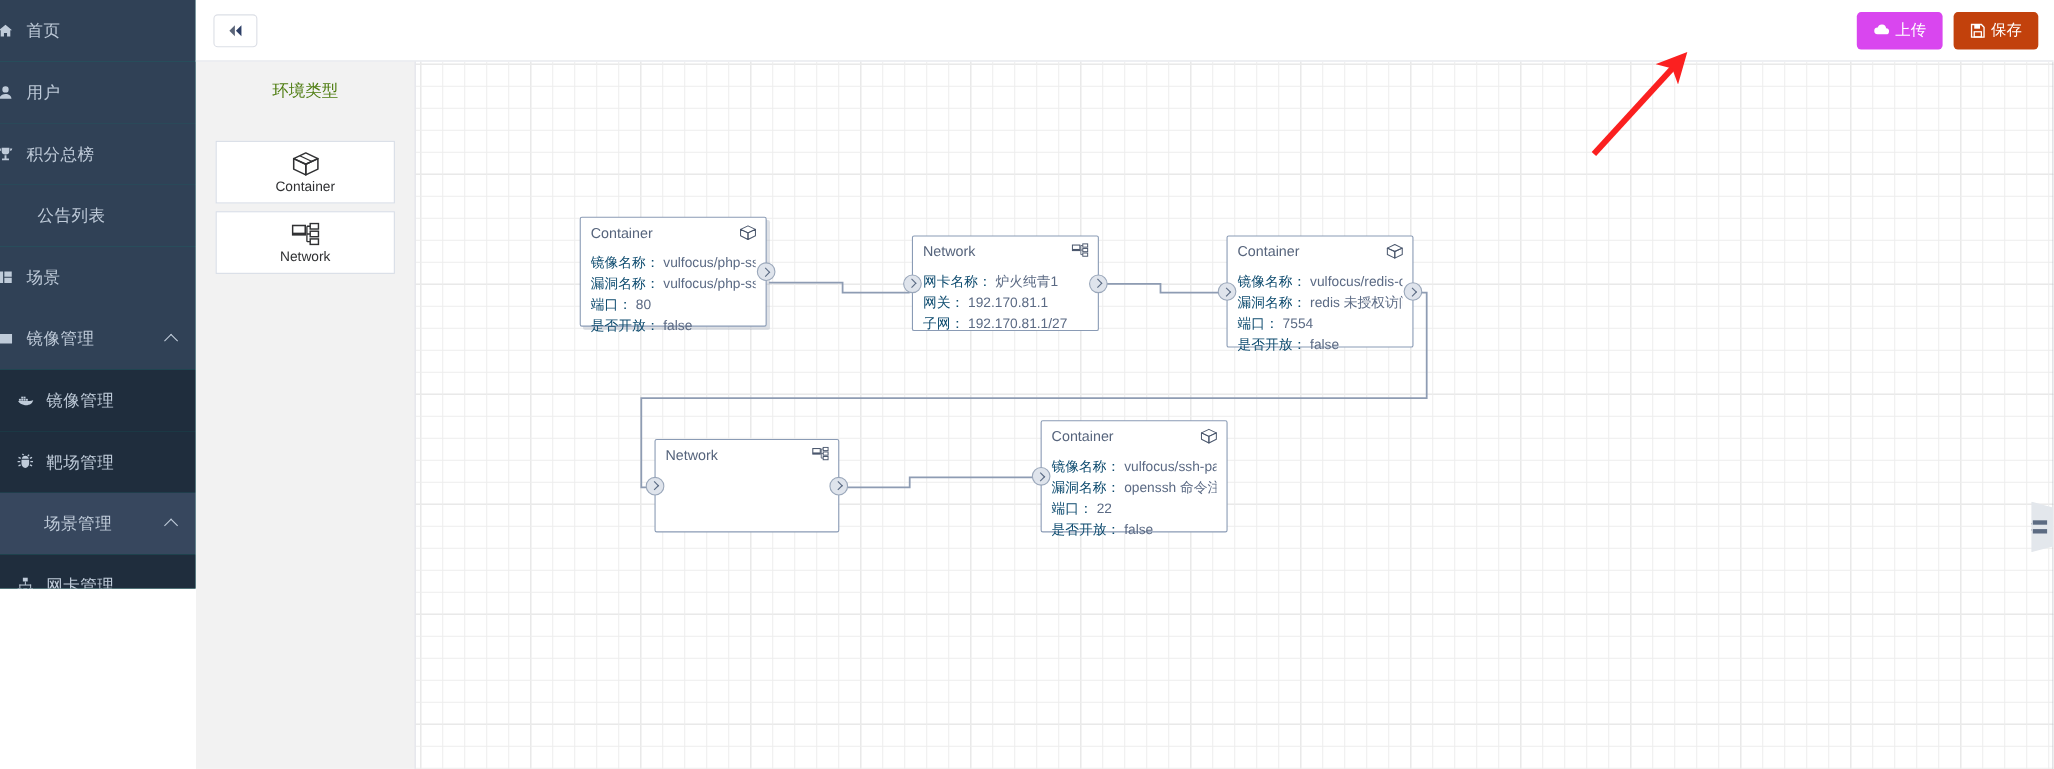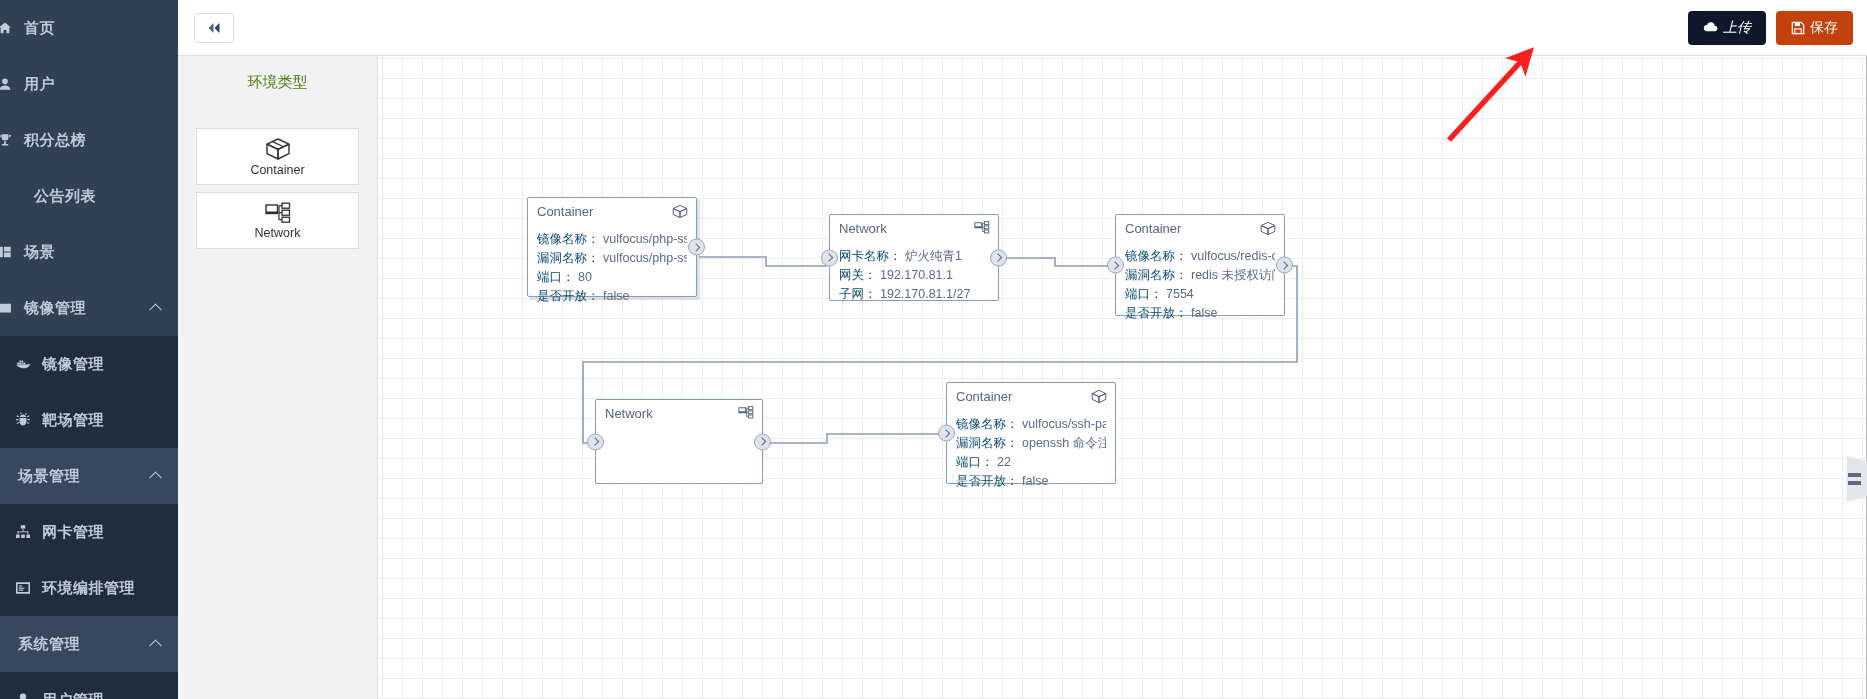--- a/index.html
+++ b/index.html
@@ -6,26 +6,25 @@
   html, body {
     width: 1867px; height: 699px;
     overflow: hidden;
     font-family: "Liberation Sans", "DejaVu Sans", sans-serif;
     background: #ffffff;
   }
   #app { position: relative; width: 1867px; height: 699px; display: flex; }
 
   
   .sidebar {
-    width: 178px; height: 699px;
+    width: 178px; height: 535px;
     background: #0f766e;
     flex: 0 0 178px;
     position: relative;
     overflow: hidden;
-    font-weight: bold;
   }
   .nav-item {
     position: relative;
     height: 56px;
     display: flex;
     align-items: center;
     color: #bfcbd9;
     font-size: 15px;
     padding-left: 8px;
     white-space: nowrap;
@@ -36,21 +35,21 @@
   .nav-item .ic {
     width: 26px; min-width: 26px;
     display: inline-flex;
     align-items: center; justify-content: center;
     color: #bfcbd9;
     margin-right: 6px;
   }
   .nav-item.level1 .ic { margin-left: -16px; }
   .nav-item .lbl { letter-spacing: .5px; }
   .nav-item.noicon .lbl { margin-left: 26px; }
-  .nav-item.group .lbl { margin-left: 10px; }
+  .nav-item.group .lbl { margin-left: 32px; }
   .caret {
     position: absolute; right: 18px; top: 50%;
     width: 9px; height: 9px;
     border-left: 1.6px solid #bfcbd9;
     border-top: 1.6px solid #bfcbd9;
     transform: translateY(-30%) rotate(45deg);
   }
 
   
   .main {
@@ -82,21 +81,21 @@
   }
   .btn {
     height: 34px;
     border: none; border-radius: 4px;
     color: #fff; font-size: 14px;
     padding: 0 15px;
     display: inline-flex; align-items: center; gap: 5px;
     cursor: pointer;
     font-family: "Liberation Sans", sans-serif;
   }
-  .btn-upload { background: #0f172a; font-style: italic; }
+  .btn-upload { background: #d946ef; }
   .btn-save   { background: #c2410c; }
 
   
   .workspace { flex: 1; display: flex; position: relative; overflow: hidden; }
 
   .palette {
     width: 200px; min-width: 200px;
     background: #f2f2f2;
     border-right: 1px solid #dcdfe6;
     position: relative;

